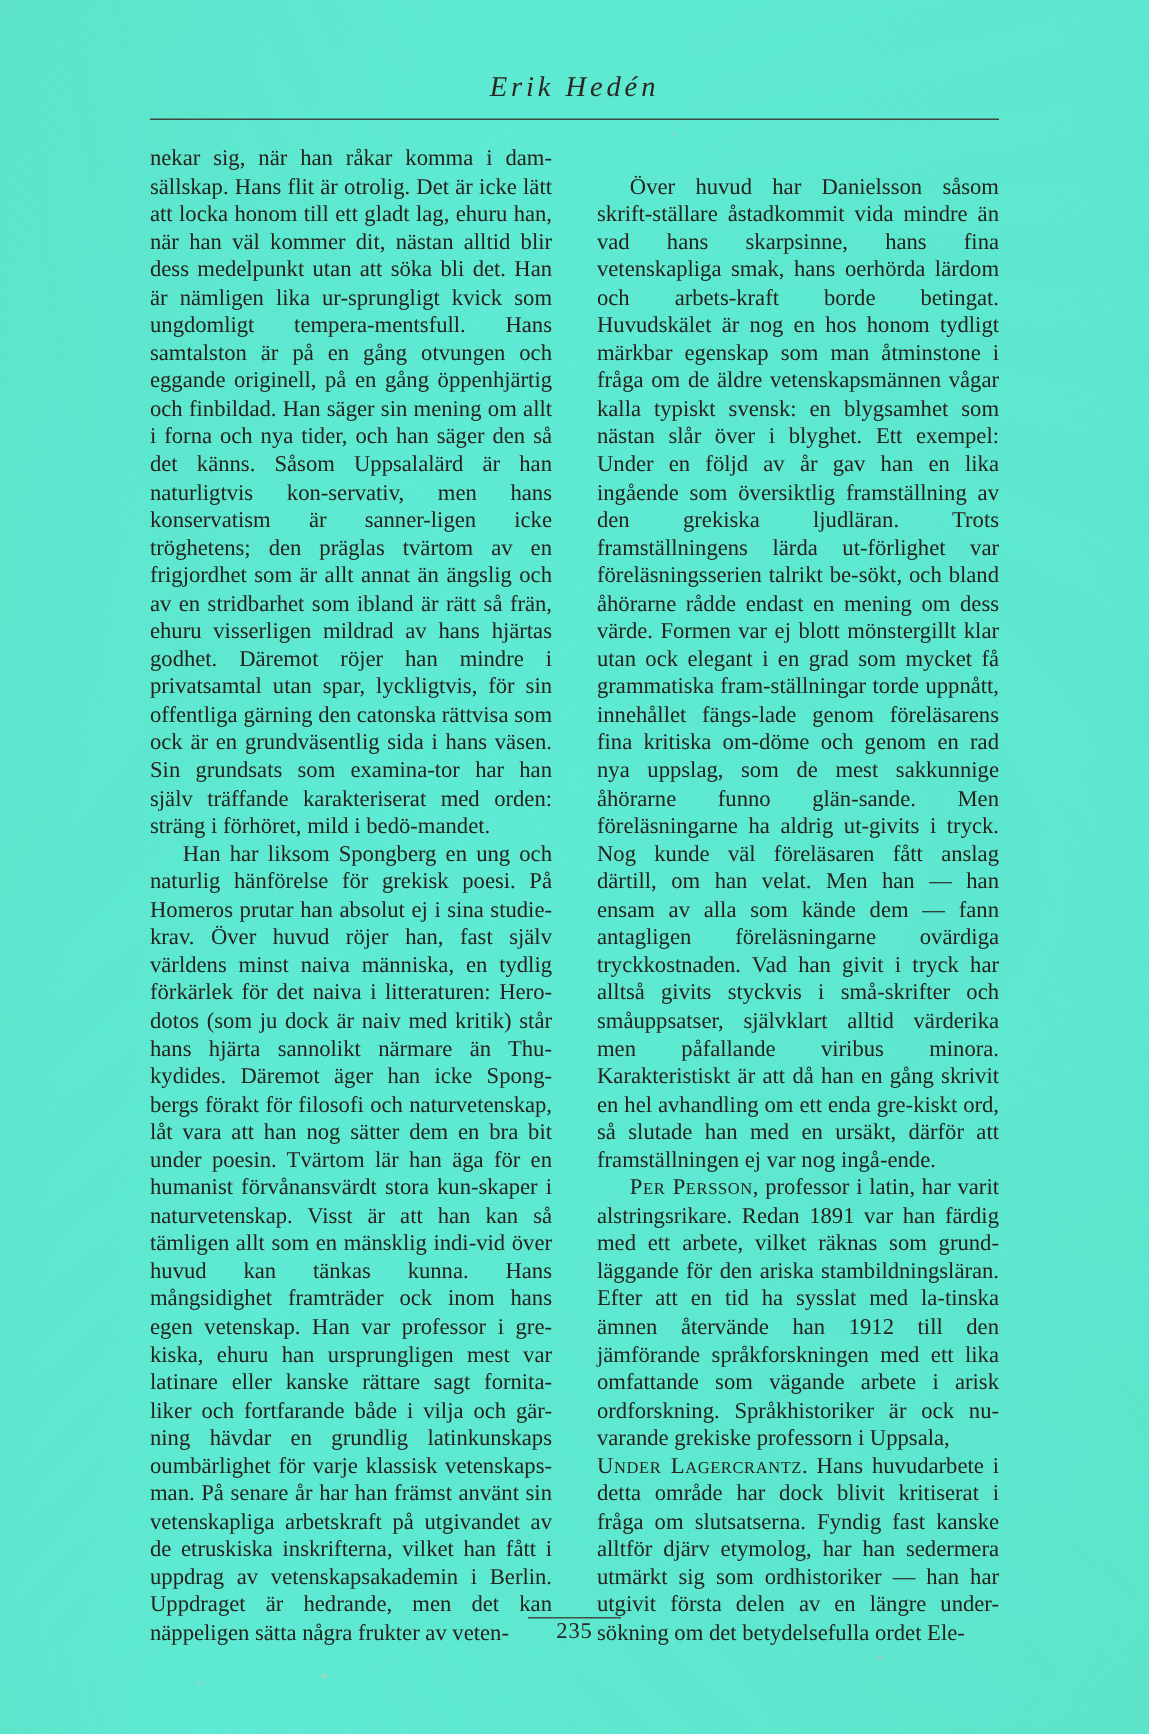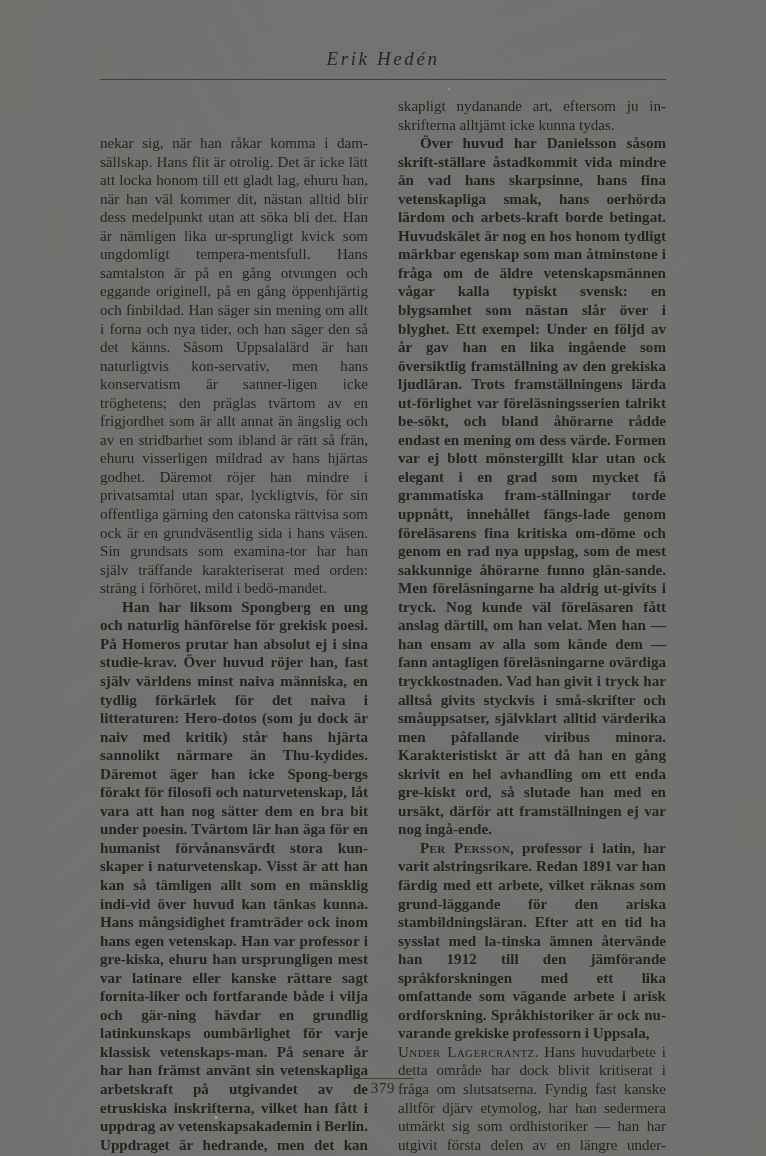--- a/index.html
+++ b/index.html
@@ -4,21 +4,21 @@
 <style>
   html, body {
     margin: 0;
     padding: 0;
     background: #ffffff;
   }
   #page {
     position: relative;
     width: 766px;
     height: 1156px;
-    background: #737373;
+    background: #5eead4;
     overflow: hidden;
     font-family: "Liberation Serif", "DejaVu Serif", serif;
     color: #24211c;
   }
   
   #paper-texture {
     position: absolute;
     inset: 0;
     pointer-events: none;
     background:
@@ -67,21 +67,20 @@
     hyphens: manual;
     -webkit-hyphens: manual;
     color: #26231d;
   }
   .col-body p {
     margin: 0;
     text-indent: 0;
   }
   .col-body p.indent {
     text-indent: 1.45em;
-    font-weight: bold;
   }
   .sc {
     font-variant: small-caps;
     letter-spacing: .4px;
   }
   .folio-wrap {
     position: absolute;
     left: 0;
     right: 0;
     top: 1078px;
@@ -125,33 +124,32 @@
         <div class="col-body">
           <p>nekar sig, när han råkar komma i dam-sällskap. Hans flit är otrolig. Det är icke lätt att locka honom till ett gladt lag, ehuru han, när han väl kommer dit, nästan alltid blir dess medelpunkt utan att söka bli det. Han är nämligen lika ur-sprungligt kvick som ungdomligt tempera-mentsfull. Hans samtalston är på en gång otvungen och eggande originell, på en gång öppenhjärtig och finbildad. Han säger sin mening om allt i forna och nya tider, och han säger den så det känns. Såsom Uppsalalärd är han naturligtvis kon-servativ, men hans konservatism är sanner-ligen icke tröghetens; den präglas tvärtom av en frigjordhet som är allt annat än ängslig och av en stridbarhet som ibland är rätt så frän, ehuru visserligen mildrad av hans hjärtas godhet. Däremot röjer han mindre i privatsamtal utan spar, lyckligtvis, för sin offentliga gärning den catonska rättvisa som ock är en grundväsentlig sida i hans väsen. Sin grundsats som examina-tor har han själv träffande karakteriserat med orden: sträng i förhöret, mild i bedö-mandet.</p>
           <p class="indent">Han har liksom Spongberg en ung och naturlig hänförelse för grekisk poesi. På Homeros prutar han absolut ej i sina studie-krav. Över huvud röjer han, fast själv världens minst naiva människa, en tydlig förkärlek för det naiva i litteraturen: Hero-dotos (som ju dock är naiv med kritik) står hans hjärta sannolikt närmare än Thu-kydides. Däremot äger han icke Spong-bergs förakt för filosofi och naturvetenskap, låt vara att han nog sätter dem en bra bit under poesin. Tvärtom lär han äga för en humanist förvånansvärdt stora kun-skaper i naturvetenskap. Visst är att han kan så tämligen allt som en mänsklig indi-vid över huvud kan tänkas kunna. Hans mångsidighet framträder ock inom hans egen vetenskap. Han var professor i gre-kiska, ehuru han ursprungligen mest var latinare eller kanske rättare sagt fornita-liker och fortfarande både i vilja och gär-ning hävdar en grundlig latinkunskaps oumbärlighet för varje klassisk vetenskaps-man. På senare år har han främst använt sin vetenskapliga arbetskraft på utgivandet av de etruskiska inskrifterna, vilket han fått i uppdrag av vetenskapsakademin i Berlin. Uppdraget är hedrande, men det kan näppeligen sätta några frukter av veten-</p>
         </div>
       </div>
 
       <div class="gutter"></div>
 
       <div class="column">
         <div class="col-body">
-          <p>skapligt nydanande art, eftersom ju in-skrifterna alltjämt icke kunna tydas.</p>
           <p class="indent">Över huvud har Danielsson såsom skrift-ställare åstadkommit vida mindre än vad hans skarpsinne, hans fina vetenskapliga smak, hans oerhörda lärdom och arbets-kraft borde betingat. Huvudskälet är nog en hos honom tydligt märkbar egenskap som man åtminstone i fråga om de äldre vetenskapsmännen vågar kalla typiskt svensk: en blygsamhet som nästan slår över i blyghet. Ett exempel: Under en följd av år gav han en lika ingående som översiktlig framställning av den grekiska ljudläran. Trots framställningens lärda ut-förlighet var föreläsningsserien talrikt be-sökt, och bland åhörarne rådde endast en mening om dess värde. Formen var ej blott mönstergillt klar utan ock elegant i en grad som mycket få grammatiska fram-ställningar torde uppnått, innehållet fängs-lade genom föreläsarens fina kritiska om-döme och genom en rad nya uppslag, som de mest sakkunnige åhörarne funno glän-sande. Men föreläsningarne ha aldrig ut-givits i tryck. Nog kunde väl föreläsaren fått anslag därtill, om han velat. Men han — han ensam av alla som kände dem — fann antagligen föreläsningarne ovärdiga tryckkostnaden. Vad han givit i tryck har alltså givits styckvis i små-skrifter och småuppsatser, självklart alltid värderika men påfallande viribus minora. Karakteristiskt är att då han en gång skrivit en hel avhandling om ett enda gre-kiskt ord, så slutade han med en ursäkt, därför att framställningen ej var nog ingå-ende.</p>
           <p class="indent"><span class="sc">Per Persson</span><span>, professor i latin, har varit alstringsrikare. Redan 1891 var han färdig med ett arbete, vilket räknas som grund-läggande för den ariska stambildningsläran. Efter att en tid ha sysslat med la-tinska ämnen återvände han 1912 till den jämförande språkforskningen med ett lika omfattande som vägande arbete i arisk ordforskning. Språkhistoriker är ock nu-varande grekiske professorn i Uppsala,</span></p>
           <p><span class="sc">Under Lagercrantz</span><span>. Hans huvudarbete i detta område har dock blivit kritiserat i fråga om slutsatserna. Fyndig fast kanske alltför djärv etymolog, har han sedermera utmärkt sig som ordhistoriker — han har utgivit första delen av en längre under-sökning om det betydelsefulla ordet Ele-</span></p>
         </div>
       </div>
 
     </div>
   </div>
 
   <div class="folio-wrap">
     <div class="folio-rule"></div>
-    <div class="folio">379</div>
+    <div class="folio">235</div>
   </div>
 
   <div class="speck" style="left:214px; top:1116px; width:4px; height:3px;"></div>
   <div class="speck" style="left:131px; top:1121px; width:3px; height:2px;"></div>
   <div class="speck" style="left:585px; top:1104px; width:3px; height:3px;"></div>
   <div class="speck" style="left:448px; top:88px; width:2px; height:2px;"></div>
 
   <div id="paper-texture"></div>
 </div>
 

